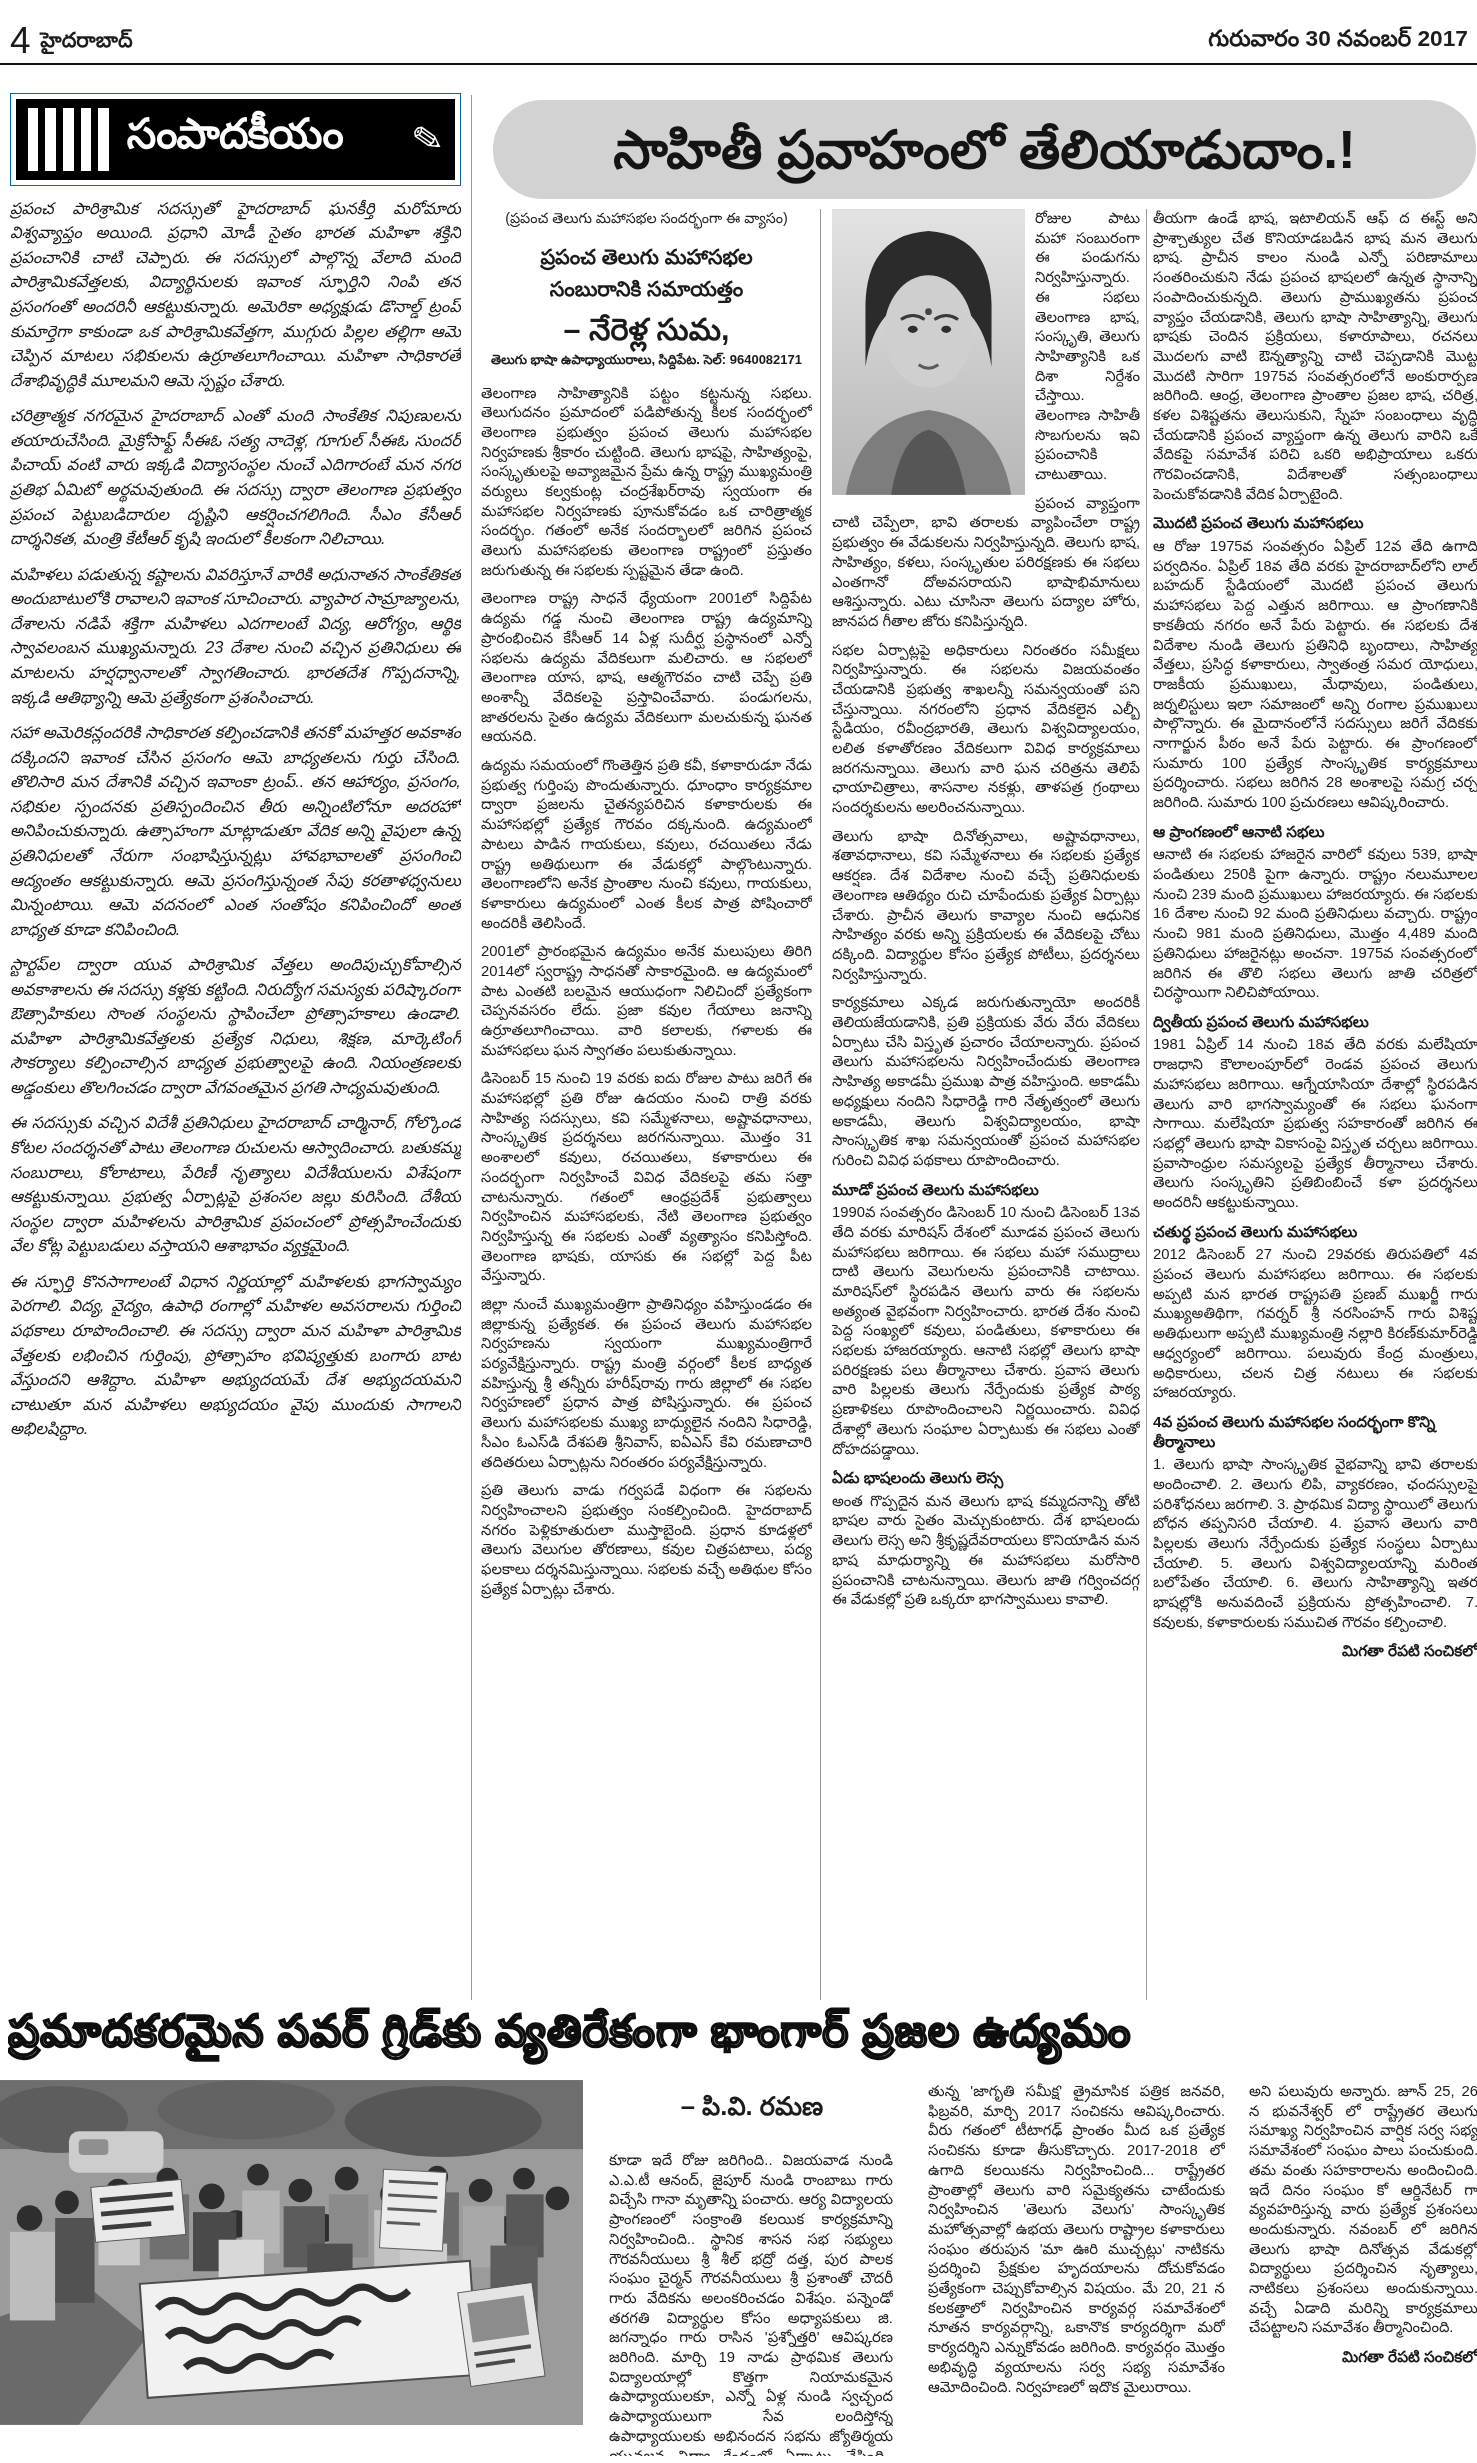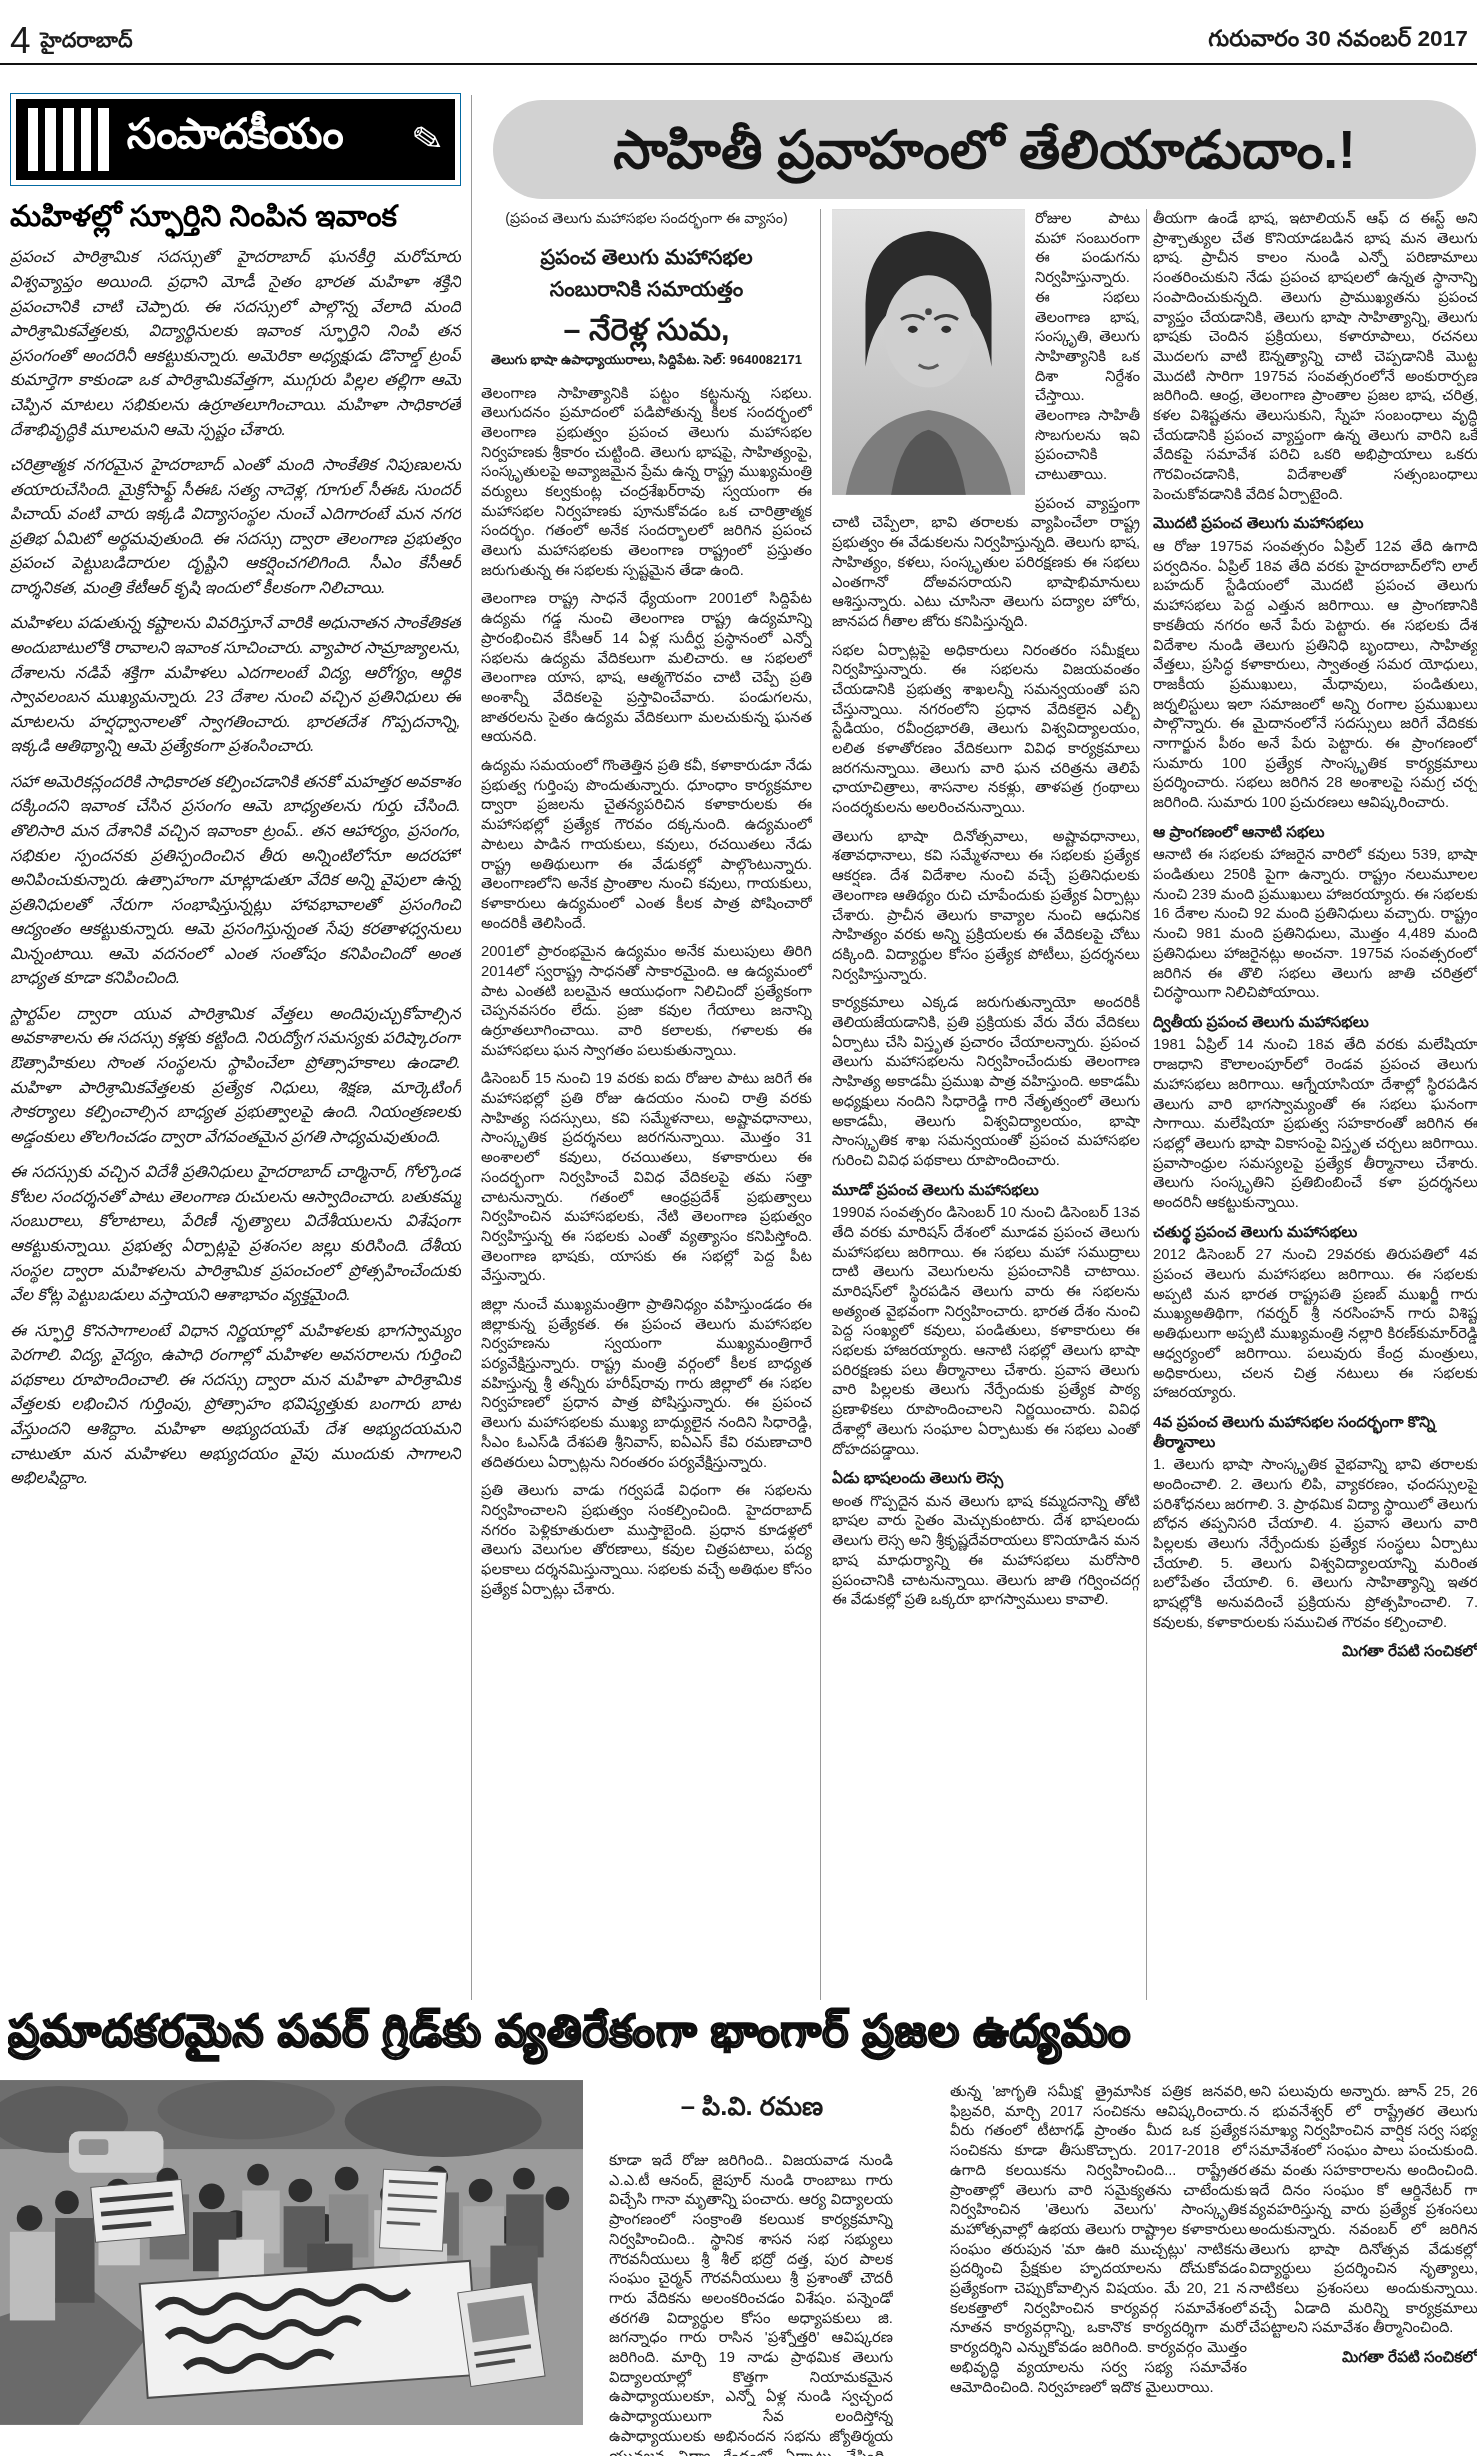--- a/index.html
+++ b/index.html
@@ -59,21 +59,21 @@
     position:absolute;left:7.9px;top:2006px;width:1466px;height:65px;
     font-size:44px;font-weight:bold;white-space:nowrap;overflow:hidden;
     color:#ffffff;-webkit-text-stroke:2px #0e0e0e;letter-spacing:1px;
   }
   .protest-photo{position:absolute;left:0px;top:2080px;width:583px;height:345px;background:#9b9b9b;}
   .b-byline{position:absolute;left:609px;top:2092px;width:286px;text-align:center;
     font-size:25.6px;font-weight:bold;}
   .b-col{position:absolute;overflow:hidden;font-size:14.8px;line-height:19.7px;
     text-align:justify;color:#1b1b1b;}
   #b-col1{left:609px;top:2151px;width:284px;height:305px;}
-  #b-col2{left:950px;top:2082px;width:297px;height:376px;}
+  #b-col2{left:928px;top:2082px;width:297px;height:376px;}
   #b-col3{left:1249px;top:2082px;width:229px;height:376px;}
   .b-col .para{margin:0 0 8.9px 0;}
 </style>
 </head>
 <body>
 
 <div id="page">
 
   <div class="masthead">
     <div class="masthead-left">
@@ -91,21 +91,20 @@
           <div></div>
             <div></div>
             <div></div>
             <div></div>
             <div></div>
         </div>
         <span class="ed-title">సంపాదకీయం</span>
         <span class="ed-pen">✎</span>
       </div>
     </div>
-    <div class="ed-headline">మహిళల్లో స్ఫూర్తిని నింపిన ఇవాంక</div>
     <div class="ed-body">
         <div class="para">ప్రపంచ పారిశ్రామిక సదస్సుతో హైదరాబాద్ ఘనకీర్తి మరోమారు విశ్వవ్యాప్తం అయింది. ప్రధాని మోడీ సైతం భారత మహిళా శక్తిని ప్రపంచానికి చాటి చెప్పారు. ఈ సదస్సులో పాల్గొన్న వేలాది మంది పారిశ్రామికవేత్తలకు, విద్యార్థినులకు ఇవాంక స్ఫూర్తిని నింపి తన ప్రసంగంతో అందరినీ ఆకట్టుకున్నారు. అమెరికా అధ్యక్షుడు డొనాల్డ్ ట్రంప్ కుమార్తెగా కాకుండా ఒక పారిశ్రామికవేత్తగా, ముగ్గురు పిల్లల తల్లిగా ఆమె చెప్పిన మాటలు సభికులను ఉర్రూతలూగించాయి. మహిళా సాధికారతే దేశాభివృద్ధికి మూలమని ఆమె స్పష్టం చేశారు.</div>
         <div class="para">చరిత్రాత్మక నగరమైన హైదరాబాద్ ఎంతో మంది సాంకేతిక నిపుణులను తయారుచేసింది. మైక్రోసాఫ్ట్ సీఈఓ సత్య నాదెళ్ల, గూగుల్ సీఈఓ సుందర్ పిచాయ్ వంటి వారు ఇక్కడి విద్యాసంస్థల నుంచే ఎదిగారంటే మన నగర ప్రతిభ ఏమిటో అర్థమవుతుంది. ఈ సదస్సు ద్వారా తెలంగాణ ప్రభుత్వం ప్రపంచ పెట్టుబడిదారుల దృష్టిని ఆకర్షించగలిగింది. సీఎం కేసీఆర్ దార్శనికత, మంత్రి కేటీఆర్ కృషి ఇందులో కీలకంగా నిలిచాయి.</div>
         <div class="para">మహిళలు పడుతున్న కష్టాలను వివరిస్తూనే వారికి అధునాతన సాంకేతికత అందుబాటులోకి రావాలని ఇవాంక సూచించారు. వ్యాపార సామ్రాజ్యాలను, దేశాలను నడిపే శక్తిగా మహిళలు ఎదగాలంటే విద్య, ఆరోగ్యం, ఆర్థిక స్వావలంబన ముఖ్యమన్నారు. 23 దేశాల నుంచి వచ్చిన ప్రతినిధులు ఈ మాటలను హర్షధ్వానాలతో స్వాగతించారు. భారతదేశ గొప్పదనాన్ని, ఇక్కడి ఆతిథ్యాన్ని ఆమె ప్రత్యేకంగా ప్రశంసించారు.</div>
         <div class="para">సహా అమెరికన్లందరికి సాధికారత కల్పించడానికి తనకో మహత్తర అవకాశం దక్కిందని ఇవాంక చేసిన ప్రసంగం ఆమె బాధ్యతలను గుర్తు చేసింది. తొలిసారి మన దేశానికి వచ్చిన ఇవాంకా ట్రంప్.. తన ఆహార్యం, ప్రసంగం, సభికుల స్పందనకు ప్రతిస్పందించిన తీరు అన్నింటిలోనూ అదరహో అనిపించుకున్నారు. ఉత్సాహంగా మాట్లాడుతూ వేదిక అన్ని వైపులా ఉన్న ప్రతినిధులతో నేరుగా సంభాషిస్తున్నట్లు హావభావాలతో ప్రసంగించి ఆద్యంతం ఆకట్టుకున్నారు. ఆమె ప్రసంగిస్తున్నంత సేపు కరతాళధ్వనులు మిన్నంటాయి. ఆమె వదనంలో ఎంత సంతోషం కనిపించిందో అంత బాధ్యత కూడా కనిపించింది.</div>
         <div class="para">స్టార్టప్‌ల ద్వారా యువ పారిశ్రామిక వేత్తలు అందిపుచ్చుకోవాల్సిన అవకాశాలను ఈ సదస్సు కళ్లకు కట్టింది. నిరుద్యోగ సమస్యకు పరిష్కారంగా ఔత్సాహికులు సొంత సంస్థలను స్థాపించేలా ప్రోత్సాహకాలు ఉండాలి. మహిళా పారిశ్రామికవేత్తలకు ప్రత్యేక నిధులు, శిక్షణ, మార్కెటింగ్ సౌకర్యాలు కల్పించాల్సిన బాధ్యత ప్రభుత్వాలపై ఉంది. నియంత్రణలకు అడ్డంకులు తొలగించడం ద్వారా వేగవంతమైన ప్రగతి సాధ్యమవుతుంది.</div>
         <div class="para">ఈ సదస్సుకు వచ్చిన విదేశీ ప్రతినిధులు హైదరాబాద్ చార్మినార్, గోల్కొండ కోటల సందర్శనతో పాటు తెలంగాణ రుచులను ఆస్వాదించారు. బతుకమ్మ సంబురాలు, కోలాటాలు, పేరిణీ నృత్యాలు విదేశీయులను విశేషంగా ఆకట్టుకున్నాయి. ప్రభుత్వ ఏర్పాట్లపై ప్రశంసల జల్లు కురిసింది. దేశీయ సంస్థల ద్వారా మహిళలను పారిశ్రామిక ప్రపంచంలో ప్రోత్సహించేందుకు వేల కోట్ల పెట్టుబడులు వస్తాయని ఆశాభావం వ్యక్తమైంది.</div>
         <div class="para">ఈ స్ఫూర్తి కొనసాగాలంటే విధాన నిర్ణయాల్లో మహిళలకు భాగస్వామ్యం పెరగాలి. విద్య, వైద్యం, ఉపాధి రంగాల్లో మహిళల అవసరాలను గుర్తించి పథకాలు రూపొందించాలి. ఈ సదస్సు ద్వారా మన మహిళా పారిశ్రామిక వేత్తలకు లభించిన గుర్తింపు, ప్రోత్సాహం భవిష్యత్తుకు బంగారు బాట వేస్తుందని ఆశిద్దాం. మహిళా అభ్యుదయమే దేశ అభ్యుదయమని చాటుతూ మన మహిళలు అభ్యుదయం వైపు ముందుకు సాగాలని అభిలషిద్దాం.</div>
       </div>
   </div>

